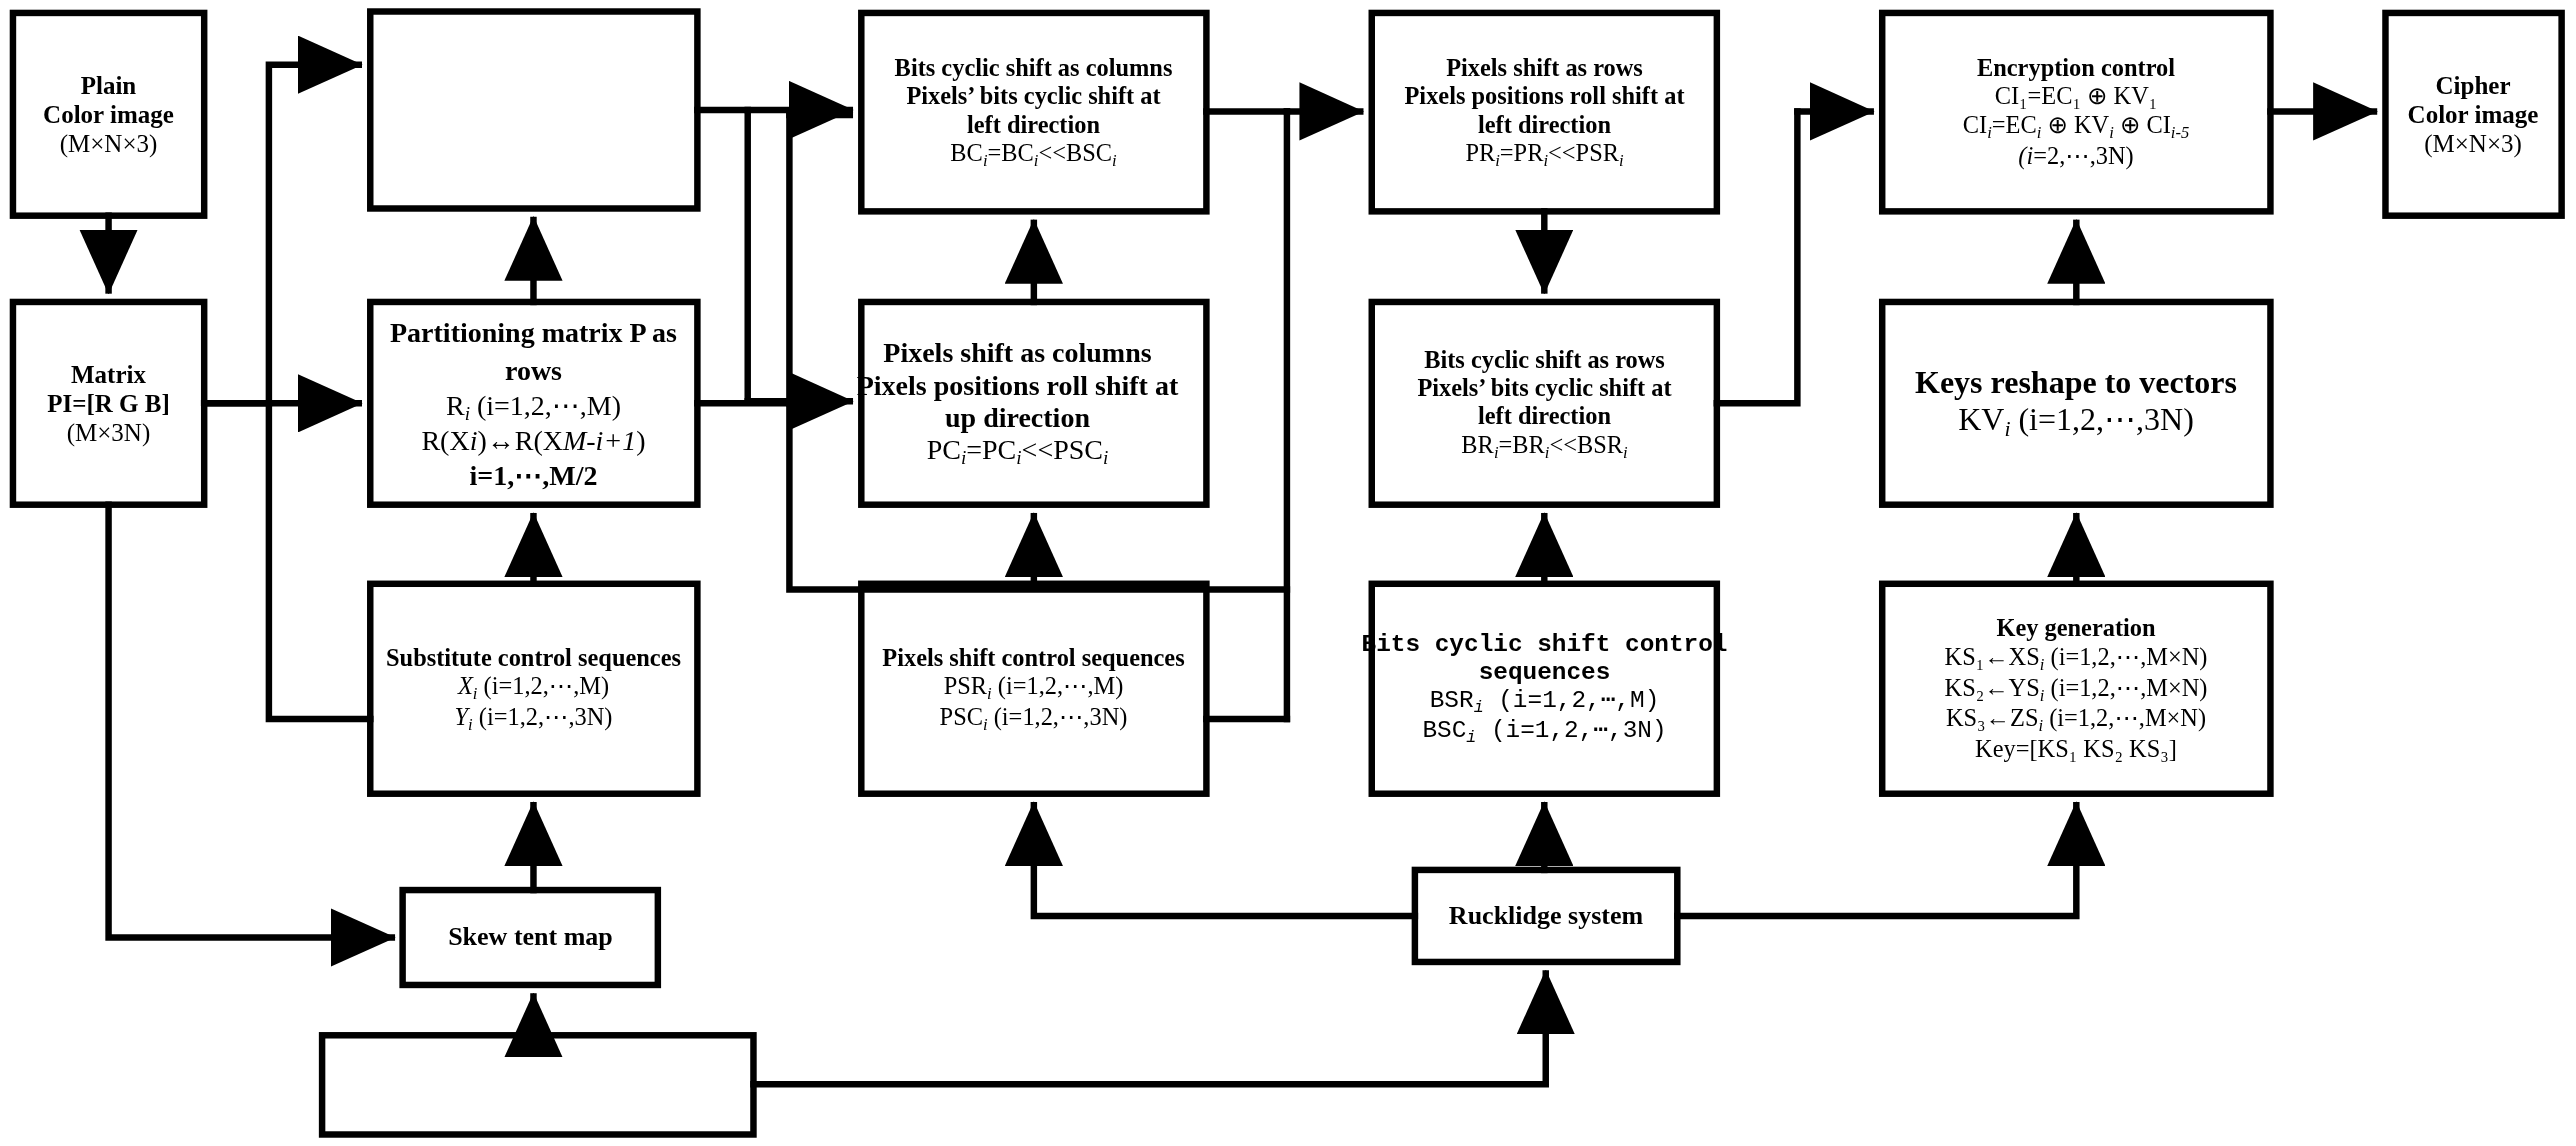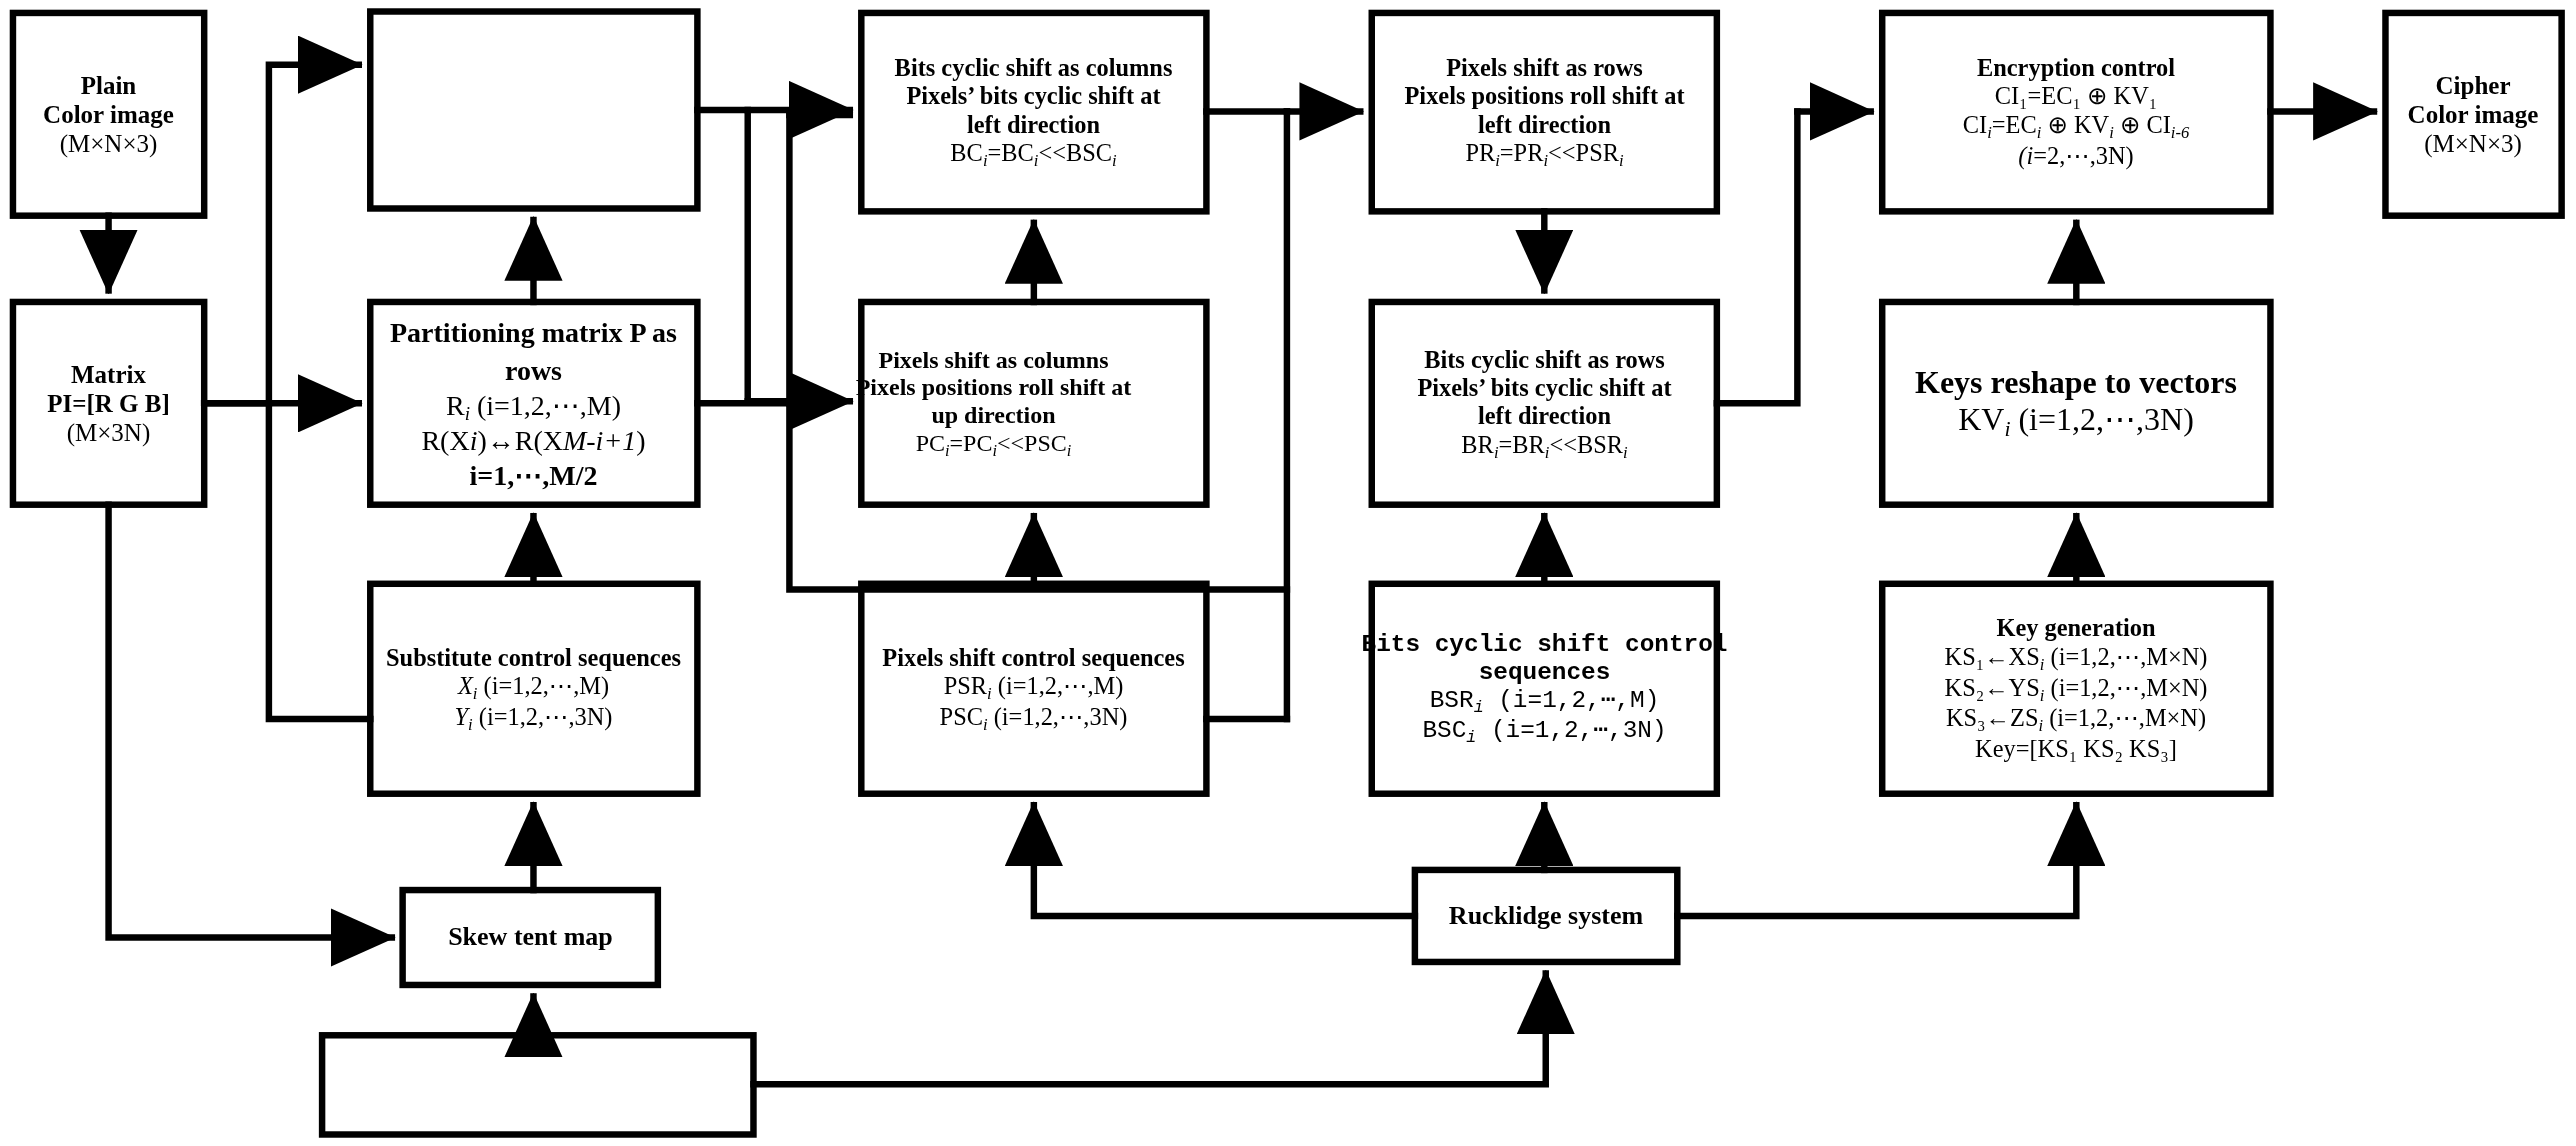--- a/index.html
+++ b/index.html
@@ -140,21 +140,21 @@
   <div class="ln2"><span class="it">Y</span><sub class="it">i</sub><span> (i=1,2,⋯,3N)</span></div>
 </div>
 
 <div class="boxtext" style="left:868px;top:13px;width:331px;height:198px;font-size:24.4px;">
   <div class="ttl ln2">Bits cyclic shift as columns</div>
   <div class="ttl ln2">Pixels’  bits cyclic shift at</div>
   <div class="ttl ln2">left direction</div>
   <div class="ln2"><span>BC</span><sub class="it">i</sub><span>=BC</span><sub class="it">i</sub><span>&lt;&lt;BSC</span><sub class="it">i</sub></div>
 </div>
 
-<div class="boxtext" style="left:828px;top:302px;width:331px;height:203px;font-size:24px;">
+<div class="boxtext" style="left:852px;top:302px;width:331px;height:203px;font-size:28px;">
   <div class="ttl ln2">Pixels shift as columns</div>
   <div class="ttl ln2">Pixels positions roll shift at</div>
   <div class="ttl ln2">up direction</div>
   <div class="ln2"><span>PC</span><sub class="it">i</sub><span>=PC</span><sub class="it">i</sub><span>&lt;&lt;PSC</span><sub class="it">i</sub></div>
 </div>
 
 <div class="boxtext" style="left:868px;top:584px;width:331px;height:210px;font-size:24.4px;">
   <div class="ttl ln2">Pixels shift control sequences</div>
   <div class="ln2"><span>PSR</span><sub class="it">i</sub><span> (i=1,2,⋯,M)</span></div>
   <div class="ln2"><span>PSC</span><sub class="it">i</sub><span> (i=1,2,⋯,3N)</span></div>
@@ -177,21 +177,21 @@
 <div class="boxtext" style="left:1379px;top:584px;width:331px;height:210px;font-size:24.4px;font-family:Liberation Mono, monospace;">
   <div class="ttl ln2">Bits cyclic shift control</div>
   <div class="ttl ln2">sequences</div>
   <div class="ln2"><span>BSR</span><sub class="it">i</sub><span> (i=1,2,⋯,M)</span></div>
   <div class="ln2"><span>BSC</span><sub class="it">i</sub><span> (i=1,2,⋯,3N)</span></div>
 </div>
 
 <div class="boxtext" style="left:1889px;top:13px;width:374px;height:198px;font-size:24.4px;">
   <div class="ttl ln2">Encryption control</div>
   <div class="ln2">CI₁=EC₁ ⊕ KV₁</div>
-  <div class="ln2"><span>CI</span><sub class="it">i</sub><span>=EC</span><sub class="it">i</sub><span> ⊕ KV</span><sub class="it">i</sub><span> ⊕ CI</span><sub class="it">i-6</sub></div>
+  <div class="ln2"><span>CI</span><sub class="it">i</sub><span>=EC</span><sub class="it">i</sub><span> ⊕ KV</span><sub class="it">i</sub><span> ⊕ CI</span><sub class="it">i-5</sub></div>
   <div class="ln2"><span style="font-style:italic;">(i</span>=2,⋯,3N)</div>
 </div>
 
 <div class="boxtext" style="left:1889px;top:302px;width:374px;height:203px;font-size:32px;">
   <div class="ttl ln2">Keys reshape to vectors</div>
   <div class="ln2"><span>KV</span><sub class="it">i</sub><span>  (i=1,2,⋯,3N)</span></div>
 </div>
 
 <div class="boxtext" style="left:1889px;top:584px;width:374px;height:210px;font-size:24.4px;">
   <div class="ttl ln2">Key generation</div>

